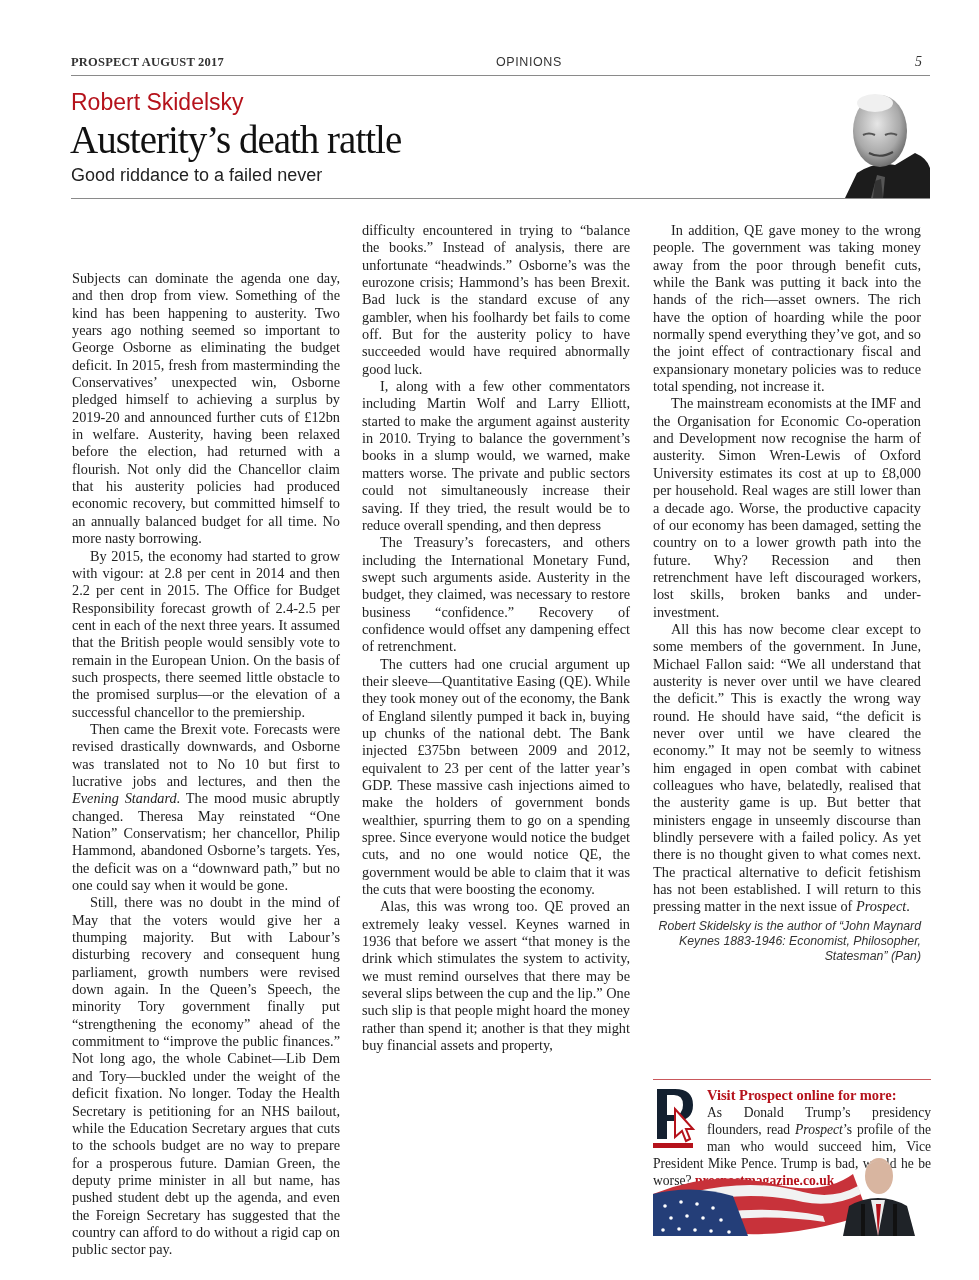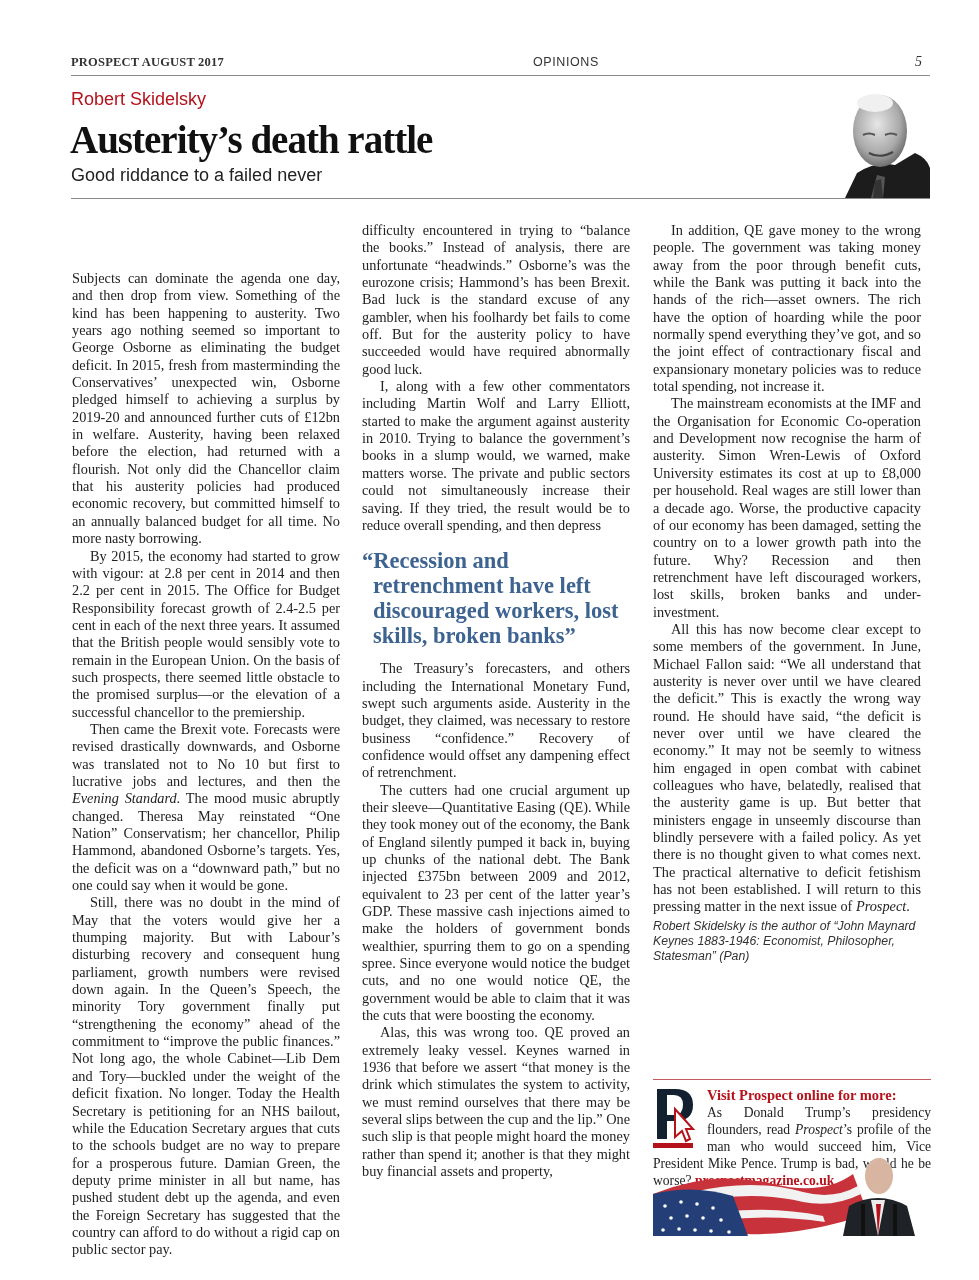--- a/index.html
+++ b/index.html
@@ -1,41 +1,41 @@
 <!DOCTYPE html>
 <html><head>
 <meta charset="utf-8">
 <style>
   html, body { margin: 0; padding: 0; background: #ffffff; }
   body { width: 979px; height: 1280px; position: relative; overflow: hidden; color: #222; }
   .page { position: absolute; left: 0; top: 9px; width: 801px; height: 1280px; }
 
   .running-head { position: absolute; left: 71px; top: 46px; width: 859px; height: 20px; border-bottom: 1.5px solid #8a8a8a; }
   .rh-left { position: absolute; left: 0; top: 0; font-family: "Liberation Serif", serif; font-size: 12.5px; font-weight: bold; letter-spacing: 0.2px; color: #333; }
-  .rh-center { position: absolute; left: 425px; top: 0; font-family: "Liberation Sans", sans-serif; font-size: 12.5px; letter-spacing: 0.6px; color: #333; margin-left: 37px; }
+  .rh-center { position: absolute; left: 425px; top: 0; font-family: "Liberation Sans", sans-serif; font-size: 12.5px; letter-spacing: 0.6px; color: #333; }
   .rh-right { position: absolute; right: 8px; top: -1px; font-family: "Liberation Serif", serif; font-style: italic; font-size: 14px; color: #333; }
 
-  .byline { position: absolute; left: 71px; top: 80px; font-family: "Liberation Sans", sans-serif; font-size: 18px; color: #b5121b; }
-  .headline { position: absolute; left: 70px; top: 108px; font-family: "Liberation Serif", serif; font-weight: bold; font-size: 39px; letter-spacing: -1px; color: #111; }
+  .byline { position: absolute; left: 71px; top: 80px; font-family: "Liberation Sans", sans-serif; font-size: 23px; color: #b5121b; }
+  .headline { position: absolute; left: 70px; top: 108px; font-family: "Liberation Serif", serif; font-weight: normal; font-size: 39px; letter-spacing: -1px; color: #111; }
   .standfirst { position: absolute; left: 71px; top: 156px; font-family: "Liberation Sans", sans-serif; font-size: 18px; color: #222; }
   .header-rule { position: absolute; left: 71px; top: 189px; width: 859px; height: 0; border-top: 1.5px solid #8a8a8a; }
 
   .portrait { position: absolute; left: 835px; top: 74px; width: 95px; height: 115px; overflow: hidden; }
 
   .col { position: absolute; top: 213px; width: 268px; font-family: "Liberation Serif", serif; font-size: 14.3px; line-height: 17.35px; text-align: justify; hyphens: auto; color: #222; }
   .col p { margin: 0; text-indent: 18px; }
   .col p.first { text-indent: 0; }
   .col1 { left: 72px; margin-top: 48px; }
   .col2 { left: 362px; }
   .col3 { left: 653px; }
 
   .pullquote { margin: 14px 0 12px 0; font-family: "Liberation Serif", serif; font-weight: bold; font-size: 22.5px; line-height: 25px; color: #3d6391; text-align: left; }
   .pullquote .pq-body { display: block; padding-left: 11px; text-indent: -11px; }
 
-  .bio { margin-top: 3px; font-family: "Liberation Sans", sans-serif; font-style: italic; font-size: 12.3px; line-height: 15px; color: #333; text-align: left; }
+  .bio { margin-top: 3px; font-family: "Liberation Sans", sans-serif; font-style: italic; font-size: 12.3px; line-height: 15px; color: #333; text-align: right; }
 
   .promo { position: absolute; left: 653px; top: 1055px; width: 278px; border-top: 1.5px solid #c9585c; padding-top: 6px; margin-top: 15px; }
   .promo-logo { float: left; width: 46px; height: 64px; margin: 1px 8px 0 0; position: relative; }
   .promo-title { font-family: "Liberation Serif", serif; font-weight: bold; font-size: 14.5px; color: #b5121b; line-height: 18px; }
   .promo-text { font-family: "Liberation Serif", serif; font-size: 13.6px; line-height: 17px; color: #222; text-align: justify; }
   .promo-link { font-weight: bold; color: #b5121b; }
   .promo-image { position: absolute; left: 653px; top: 1145px; width: 278px; height: 82px; }
 </style>
 </head>
 <body>
@@ -76,23 +76,20 @@
   <div class="col col1">
     <p class="first">Subjects can dominate the agenda one day, and then drop from view. Something of the kind has been happening to austerity. Two years ago nothing seemed so important to George Osborne as eliminating the budget deficit. In 2015, fresh from masterminding the Conservatives’ unexpected win, Osborne pledged himself to achieving a surplus by 2019-20 and announced further cuts of £12bn in welfare. Austerity, having been relaxed before the election, had returned with a flourish. Not only did the Chancellor claim that his austerity policies had produced economic recovery, but committed himself to an annually balanced budget for all time. No more nasty borrowing.</p>
     <p>By 2015, the economy had started to grow with vigour: at 2.8 per cent in 2014 and then 2.2 per cent in 2015. The Office for Budget Responsibility forecast growth of 2.4-2.5 per cent in each of the next three years. It assumed that the British people would sensibly vote to remain in the European Union. On the basis of such prospects, there seemed little obstacle to the promised surplus—or the elevation of a successful chancellor to the premiership.</p>
     <p><span>Then came the Brexit vote. Forecasts were revised drastically downwards, and Osborne was translated not to No 10 but first to lucrative jobs and lectures, and then the </span><i>Evening Standard</i><span>. The mood music abruptly changed. Theresa May reinstated “One Nation” Conservatism; her chancellor, Philip Hammond, abandoned Osborne’s targets. Yes, the deficit was on a “downward path,” but no one could say when it would be gone.</span></p>
     <p>Still, there was no doubt in the mind of May that the voters would give her a thumping majority. But with Labour’s disturbing recovery and consequent hung parliament, growth numbers were revised down again. In the Queen’s Speech, the minority Tory government finally put “strengthening the economy” ahead of the commitment to “improve the public finances.” Not long ago, the whole Cabinet—Lib Dem and Tory—buckled under the weight of the deficit fixation. No longer. Today the Health Secretary is petitioning for an NHS bailout, while the Education Secretary argues that cuts to the schools budget are no way to prepare for a prosperous future. Damian Green, the deputy prime minister in all but name, has pushed student debt up the agenda, and even the Foreign Secretary has suggested that the country can afford to do without a rigid cap on public sector pay.</p>
   </div>
 
   <div class="col col2">
     <p class="first">difficulty encountered in trying to “balance the books.” Instead of analysis, there are unfortunate “headwinds.” Osborne’s was the eurozone crisis; Hammond’s has been Brexit. Bad luck is the standard excuse of any gambler, when his foolhardy bet fails to come off. But for the austerity policy to have succeeded would have required abnormally good luck.</p>
     <p>I, along with a few other commentators including Martin Wolf and Larry Elliott, started to make the argument against austerity in 2010. Trying to balance the government’s books in a slump would, we warned, make matters worse. The private and public sectors could not simultaneously increase their saving. If they tried, the result would be to reduce overall spending, and then depress</p>
-    <div class="pullquote">
-      <span class="pq-body"><span>“</span><span>Recession and retrenchment have left discouraged workers, lost skills, broken banks”</span></span>
-    </div>
     <p>The Treasury’s forecasters, and others including the International Monetary Fund, swept such arguments aside. Austerity in the budget, they claimed, was necessary to restore business “confidence.” Recovery of confidence would offset any dampening effect of retrenchment.</p>
     <p>The cutters had one crucial argument up their sleeve—Quantitative Easing (QE). While they took money out of the economy, the Bank of England silently pumped it back in, buying up chunks of the national debt. The Bank injected £375bn between 2009 and 2012, equivalent to 23 per cent of the latter year’s GDP. These massive cash injections aimed to make the holders of government bonds wealthier, spurring them to go on a spending spree. Since everyone would notice the budget cuts, and no one would notice QE, the government would be able to claim that it was the cuts that were boosting the economy.</p>
     <p>Alas, this was wrong too. QE proved an extremely leaky vessel. Keynes warned in 1936 that before we assert “that money is the drink which stimulates the system to activity, we must remind ourselves that there may be several slips between the cup and the lip.” One such slip is that people might hoard the money rather than spend it; another is that they might buy financial assets and property,</p>
   </div>
 
   <div class="col col3">
     <p>In addition, QE gave money to the wrong people. The government was taking money away from the poor through benefit cuts, while the Bank was putting it back into the hands of the rich—asset owners. The rich have the option of hoarding while the poor normally spend everything they’ve got, and so the joint effect of contractionary fiscal and expansionary monetary policies was to reduce total spending, not increase it.</p>
     <p>The mainstream economists at the IMF and the Organisation for Economic Co-operation and Development now recognise the harm of austerity. Simon Wren-Lewis of Oxford University estimates its cost at up to £8,000 per household. Real wages are still lower than a decade ago. Worse, the productive capacity of our economy has been damaged, setting the country on to a lower growth path into the future. Why? Recession and then retrenchment have left discouraged workers, lost skills, broken banks and under-investment.</p>
     <p><span>All this has now become clear except to some members of the government. In June, Michael Fallon said: “We all understand that austerity is never over until we have cleared the deficit.” This is exactly the wrong way round. He should have said, “the deficit is never over until we have cleared the economy.” It may not be seemly to witness him engaged in open combat with cabinet colleagues who have, belatedly, realised that the austerity game is up. But better that ministers engage in unseemly discourse than blindly persevere with a failed policy. As yet there is no thought given to what comes next. The practical alternative to deficit fetishism has not been established. I will return to this pressing matter in the next issue of </span><i>Prospect</i><span>.</span></p>
     <div class="bio">Robert Skidelsky is the author of “John Maynard Keynes 1883-1946: Economist, Philosopher, Statesman” (Pan)</div>

